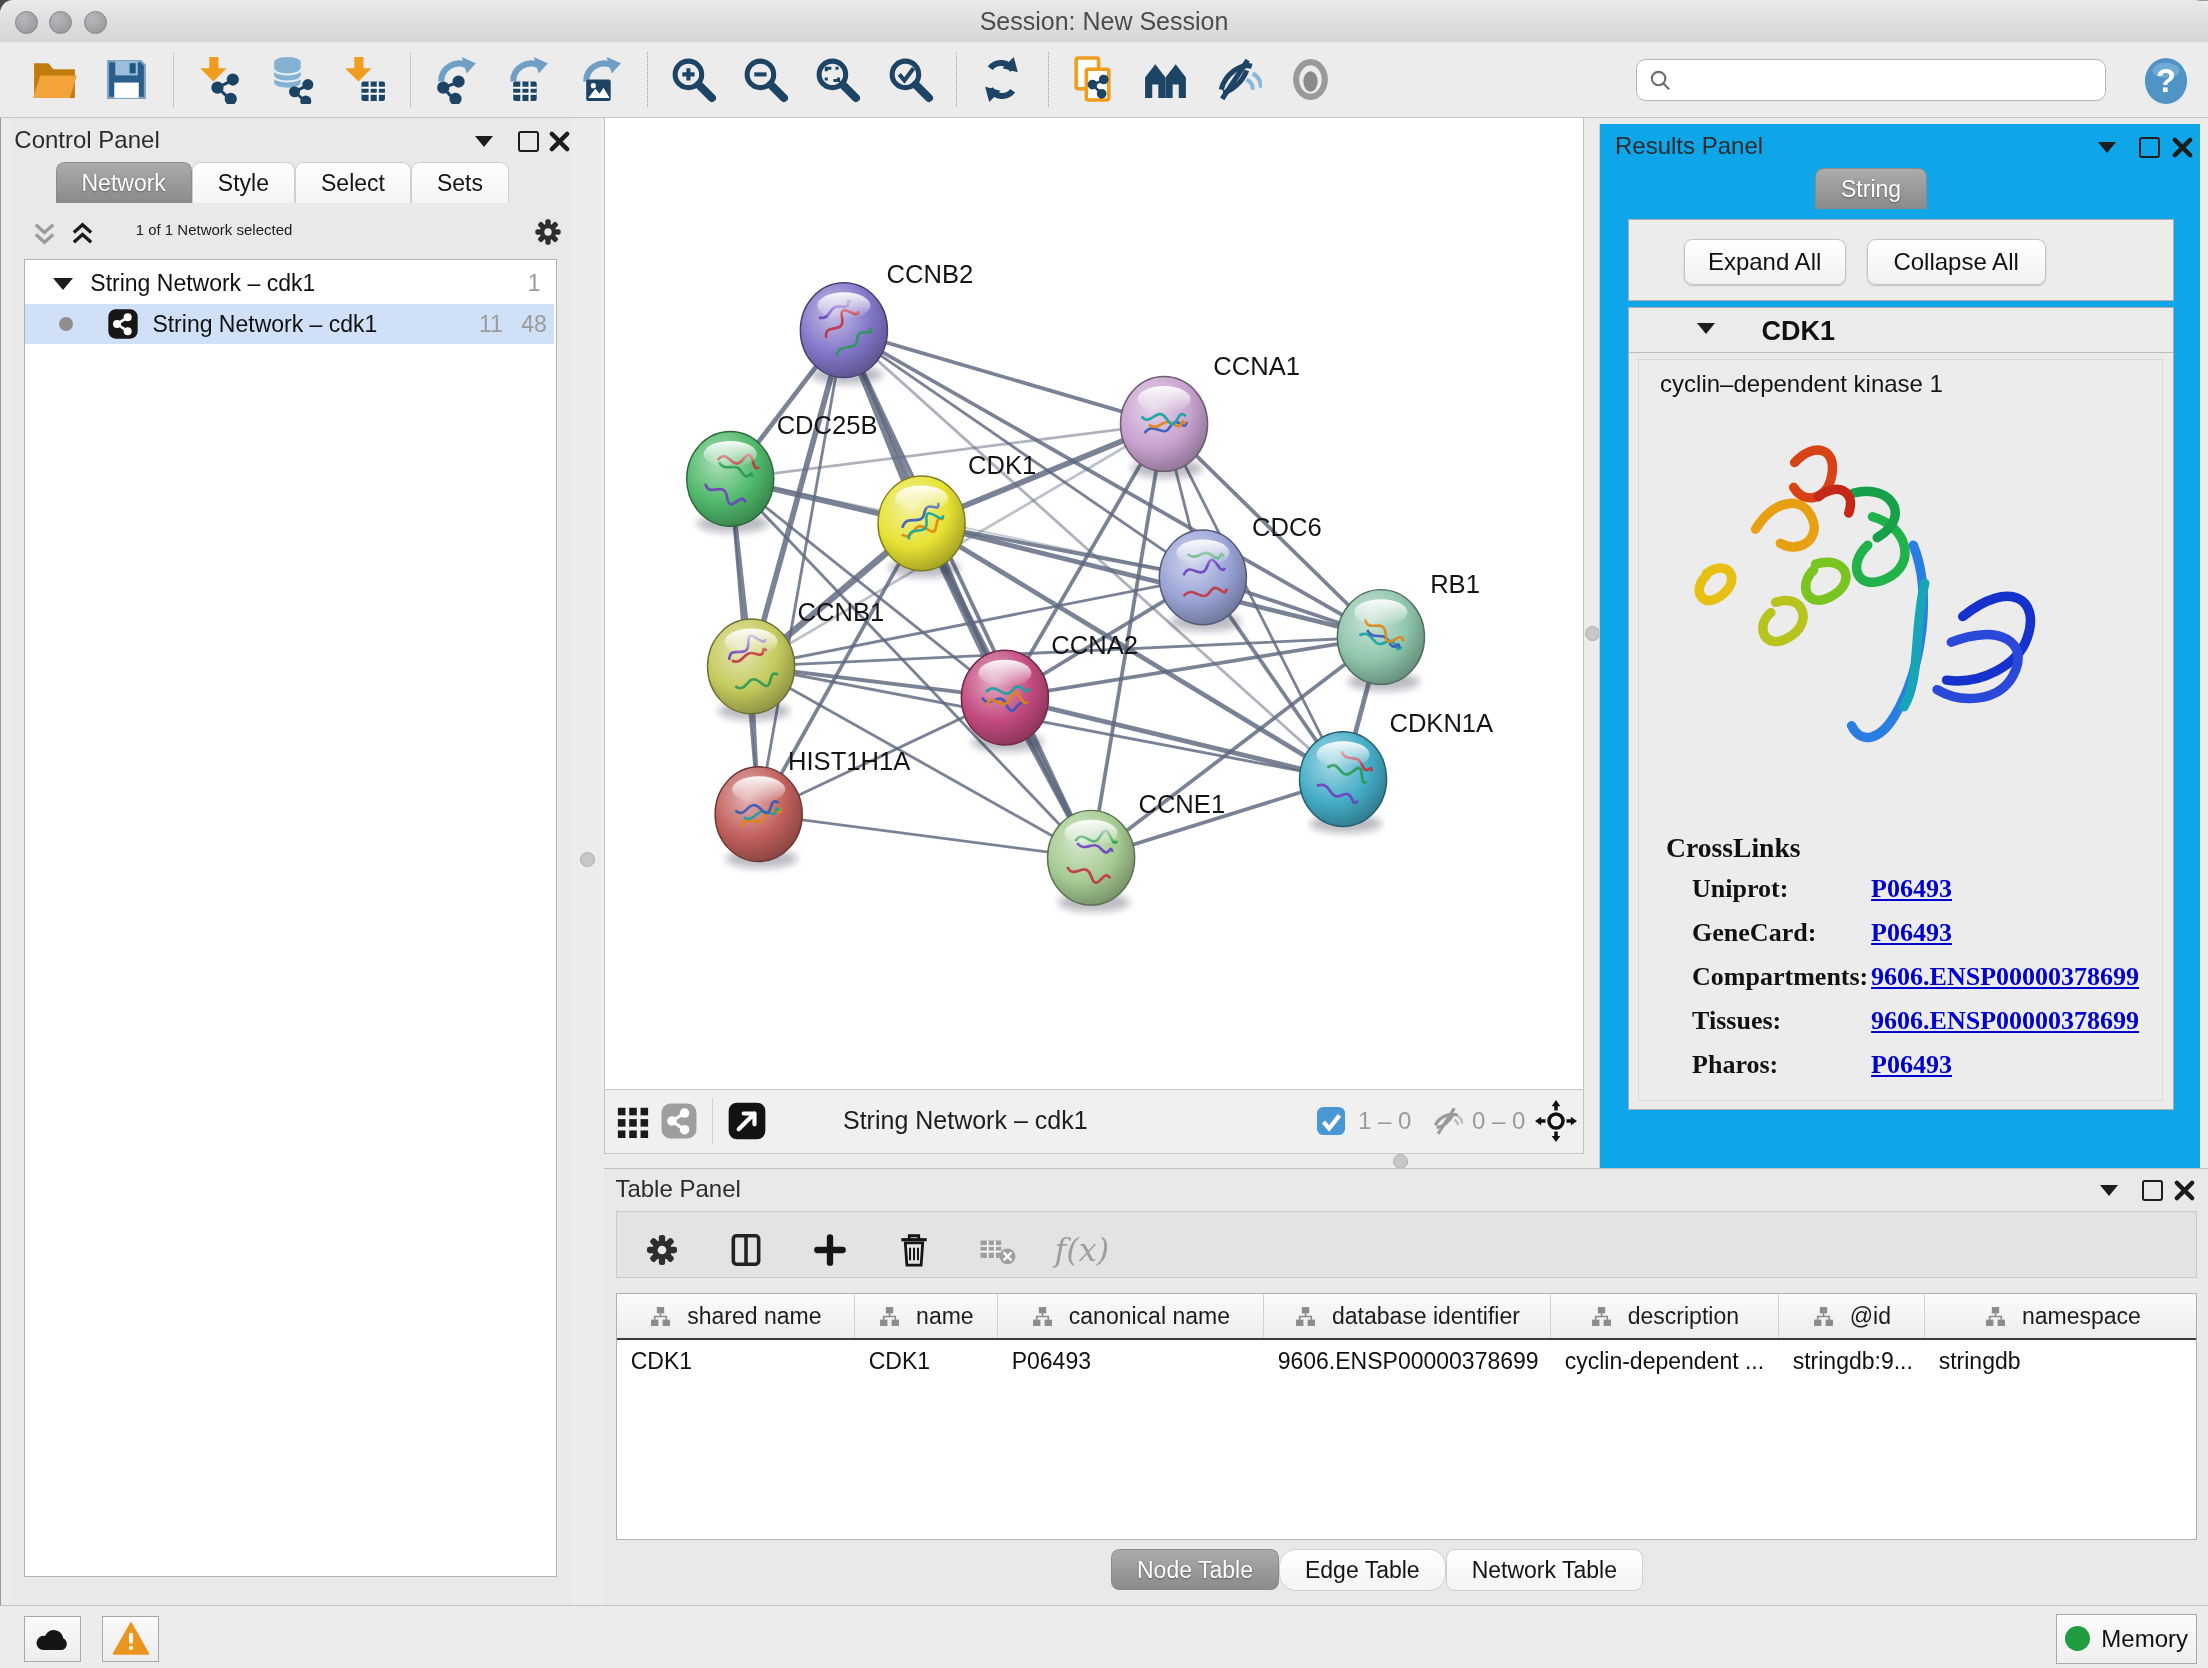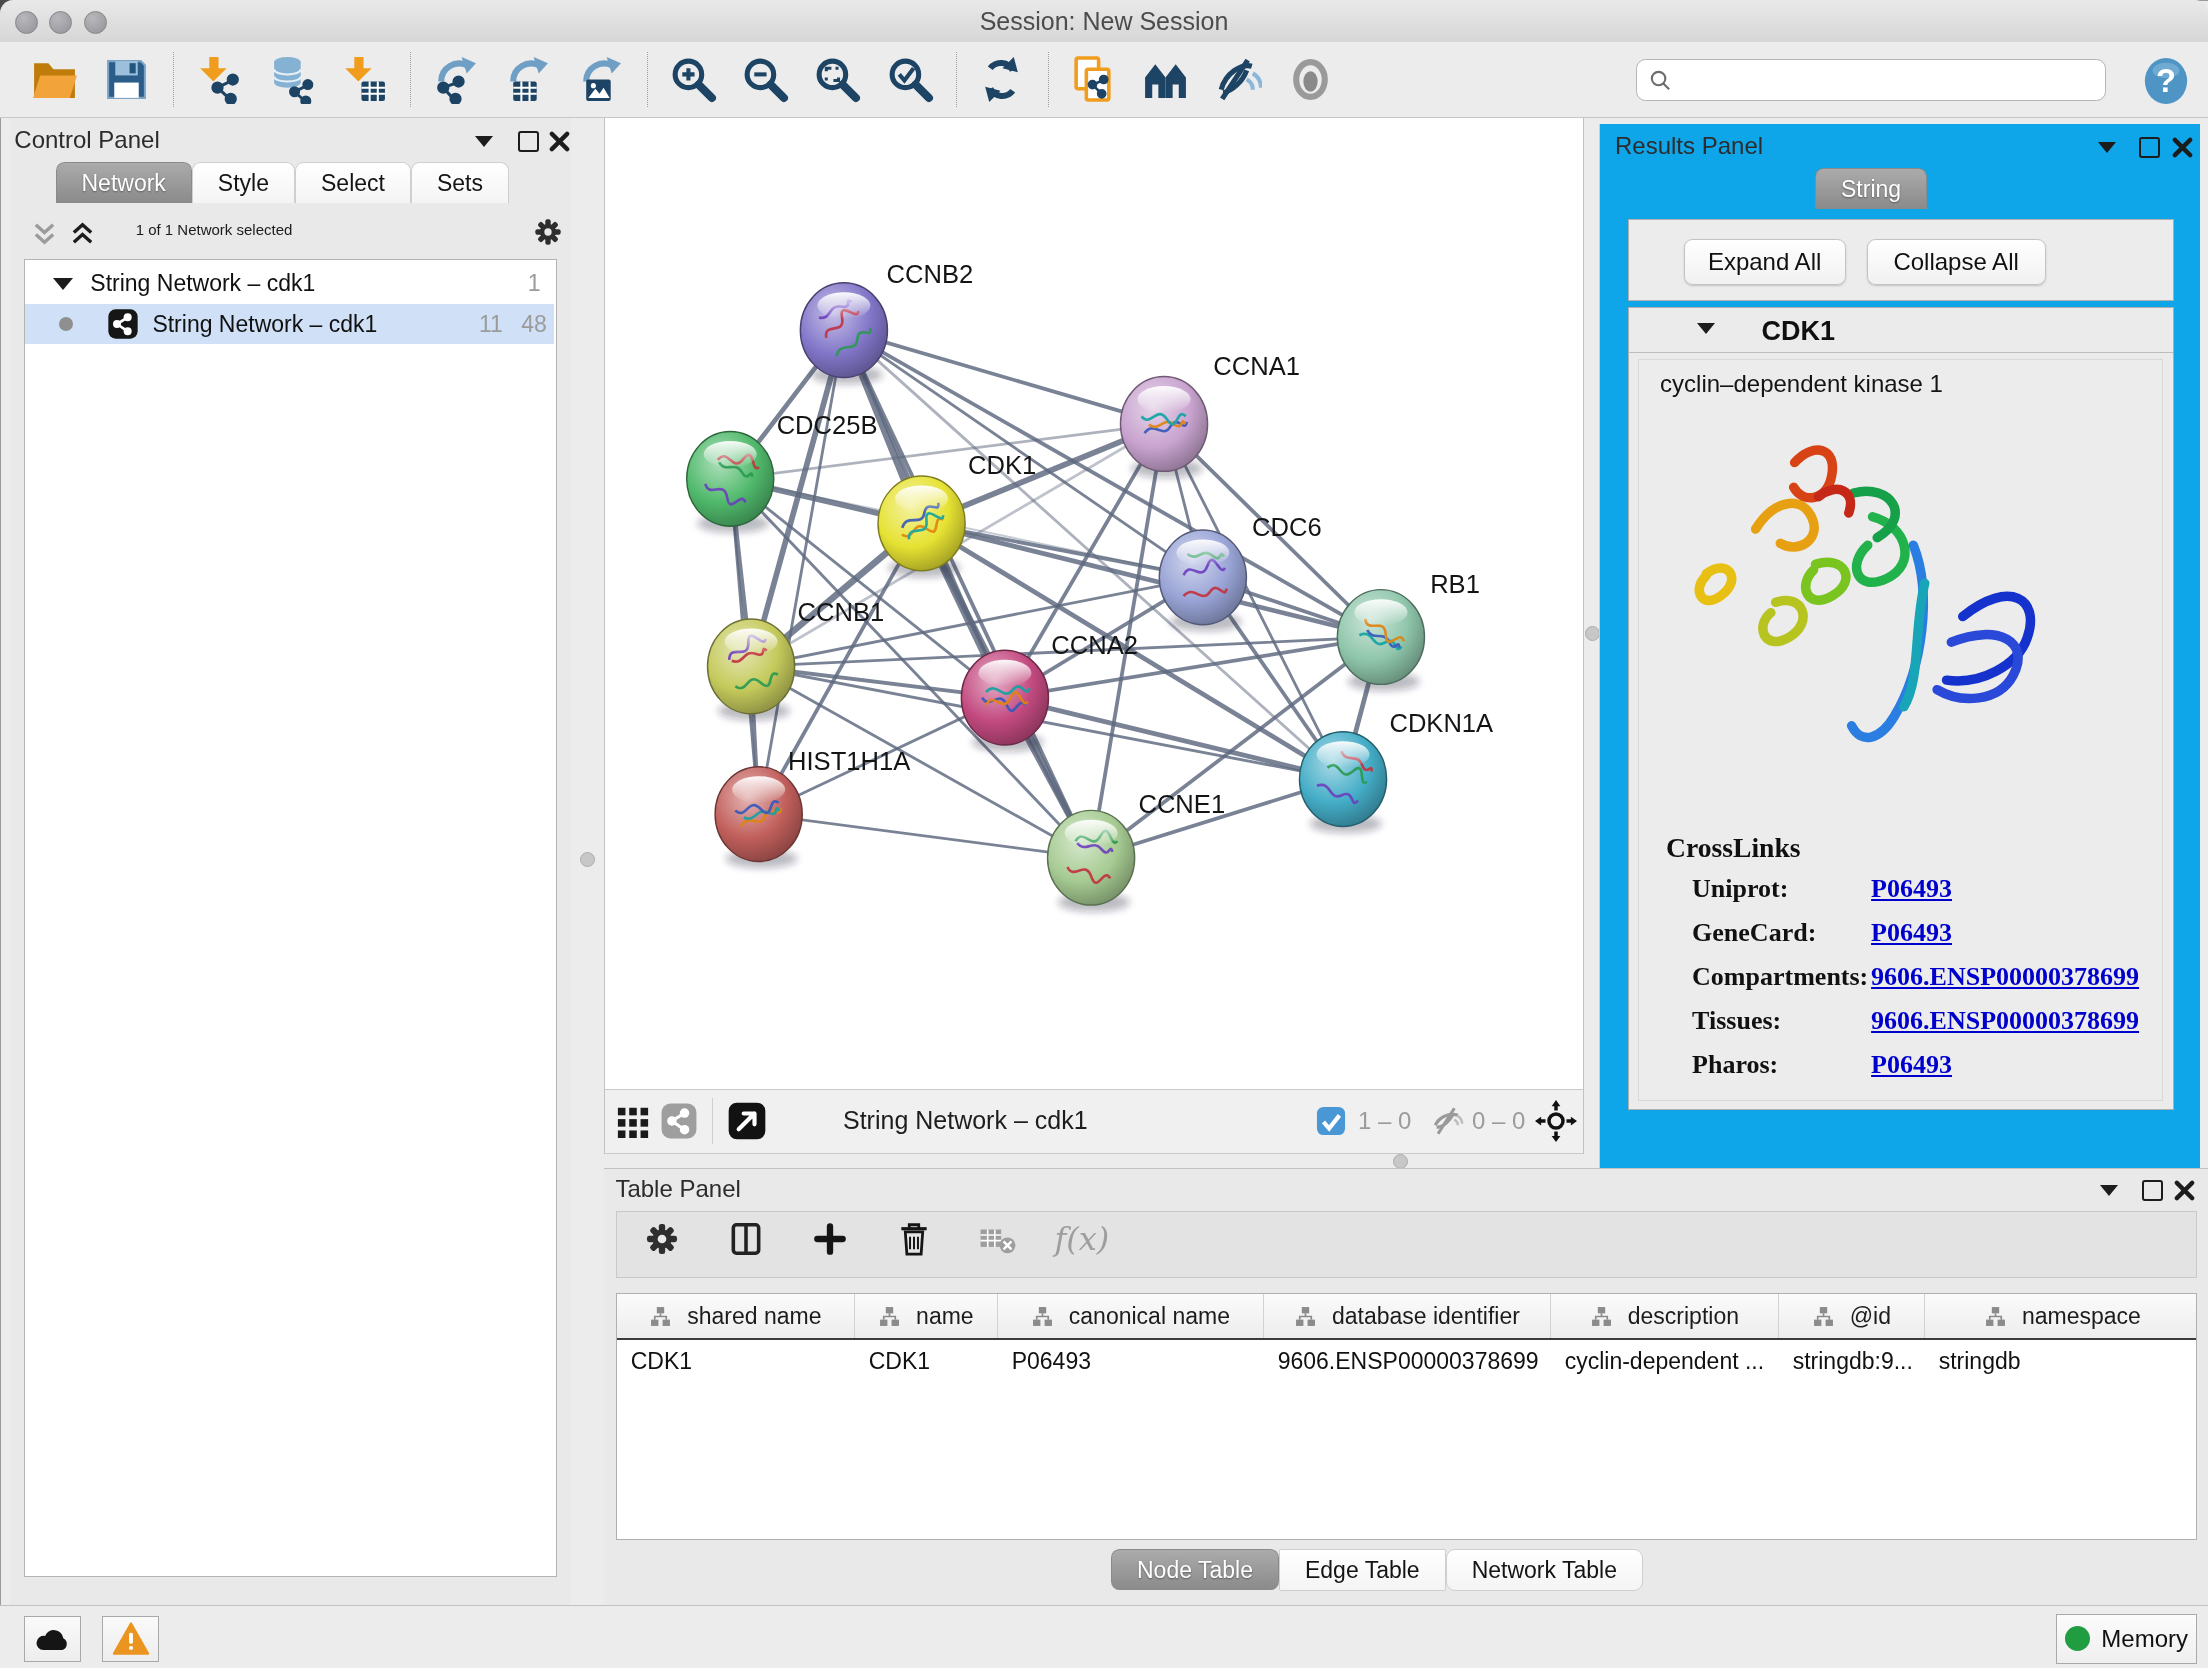--- a/index.html
+++ b/index.html
@@ -50,21 +50,21 @@
   
   #results-panel{left:1599px;top:124px;width:601px;height:1050px;background:#0ea5e9;border-left:1.9px solid #cdcdcd;box-sizing:border-box;}
   .serif{font-family:"Liberation Serif","DejaVu Serif",serif;}
   .xrow{position:relative;height:44px;font-weight:bold;}
   .xlabel{position:absolute;left:0;font-size:26px;color:#111;}
   .xlink{position:absolute;left:179px;font-size:26px;color:#0000cc;text-decoration:underline;cursor:pointer;}
   
   #table-panel{left:604px;top:1168px;width:1605px;height:438px;background:#e9e9e9;border-top:1.9px solid #c2c2c2;box-sizing:border-box;}
   #tp-toolbar{position:absolute;left:12.4px;top:42px;width:1581px;height:67px;background:#e3e3e3;border:1px solid #c9c9c9;
               display:flex;align-items:center;padding-left:17px;box-sizing:border-box;}
-  .tp-icon{width:55px;height:49px;display:flex;align-items:flex-start;justify-content:center;margin-right:29px;cursor:default;}
+  .tp-icon{width:55px;height:49px;display:flex;align-items:flex-end;justify-content:center;margin-right:29px;cursor:default;}
   #tp-table{position:absolute;left:12.4px;top:124px;width:1581px;height:247px;background:#fff;border:1.9px solid #b0b0b0;box-sizing:border-box;overflow:hidden;}
   #tp-header{display:flex;height:44px;background:linear-gradient(#fbfbfb,#ededed);border-bottom:2.9px solid #3c3c3c;}
   .th{display:flex;align-items:center;justify-content:center;font-size:23px;color:#1c1c1c;border-right:1px solid #d2d2d2;
       box-sizing:border-box;flex:0 0 auto;gap:16px;cursor:default;}
   .th svg{width:21px;height:23px;}
   #tp-row{display:flex;height:44px;}
   .td{font-size:23px;color:#111;padding:7.6px 3.8px 0 13.3px;box-sizing:border-box;flex:0 0 auto;white-space:nowrap;overflow:hidden;}
   
   #status-bar{left:0;top:1605px;width:2208px;height:63px;background:#ececec;border-top:1.9px solid #c2c2c2;box-sizing:border-box;}
   .sb-btn{position:absolute;top:9.5px;width:55px;height:44px;background:linear-gradient(#fafafa,#ededed);
@@ -864,21 +864,21 @@
           <div class="td" style="width: 266px;">P06493</div>
           <div class="td" style="width: 287px;">9606.ENSP00000378699</div>
           <div class="td" style="width: 228px;">cyclin-dependent ...</div>
           <div class="td" style="width: 146px;">stringdb:9...</div>
           <div class="td" style="width: 276px;">stringdb</div>
         </div>
 
     </div>
     <div style="position:absolute;left:507px;top:380px;display:flex">
       <div class="tab sel" style="border-radius:8.6px">Node Table</div>
-      <div class="tab" style="border-radius:2px;border-bottom:1px solid #cfcfcf">Edge Table</div>
+      <div class="tab" style="border-radius:17px;border-bottom:1px solid #cfcfcf">Edge Table</div>
       <div class="tab" style="border-radius:9px;border-bottom:1px solid #cfcfcf">Network Table</div>
     </div>
   </div>
 
   <div id="status-bar" class="abs">
     <div class="sb-btn" style="left:24px">
       <svg width="38" height="30" viewBox="0 0 48 36">
         <path d="M12 32a9 9 0 1 1 2-17.8A12 12 0 0 1 37 17a8 8 0 0 1-2 15z" fill="#151515"></path>
         </svg>
     </div>

